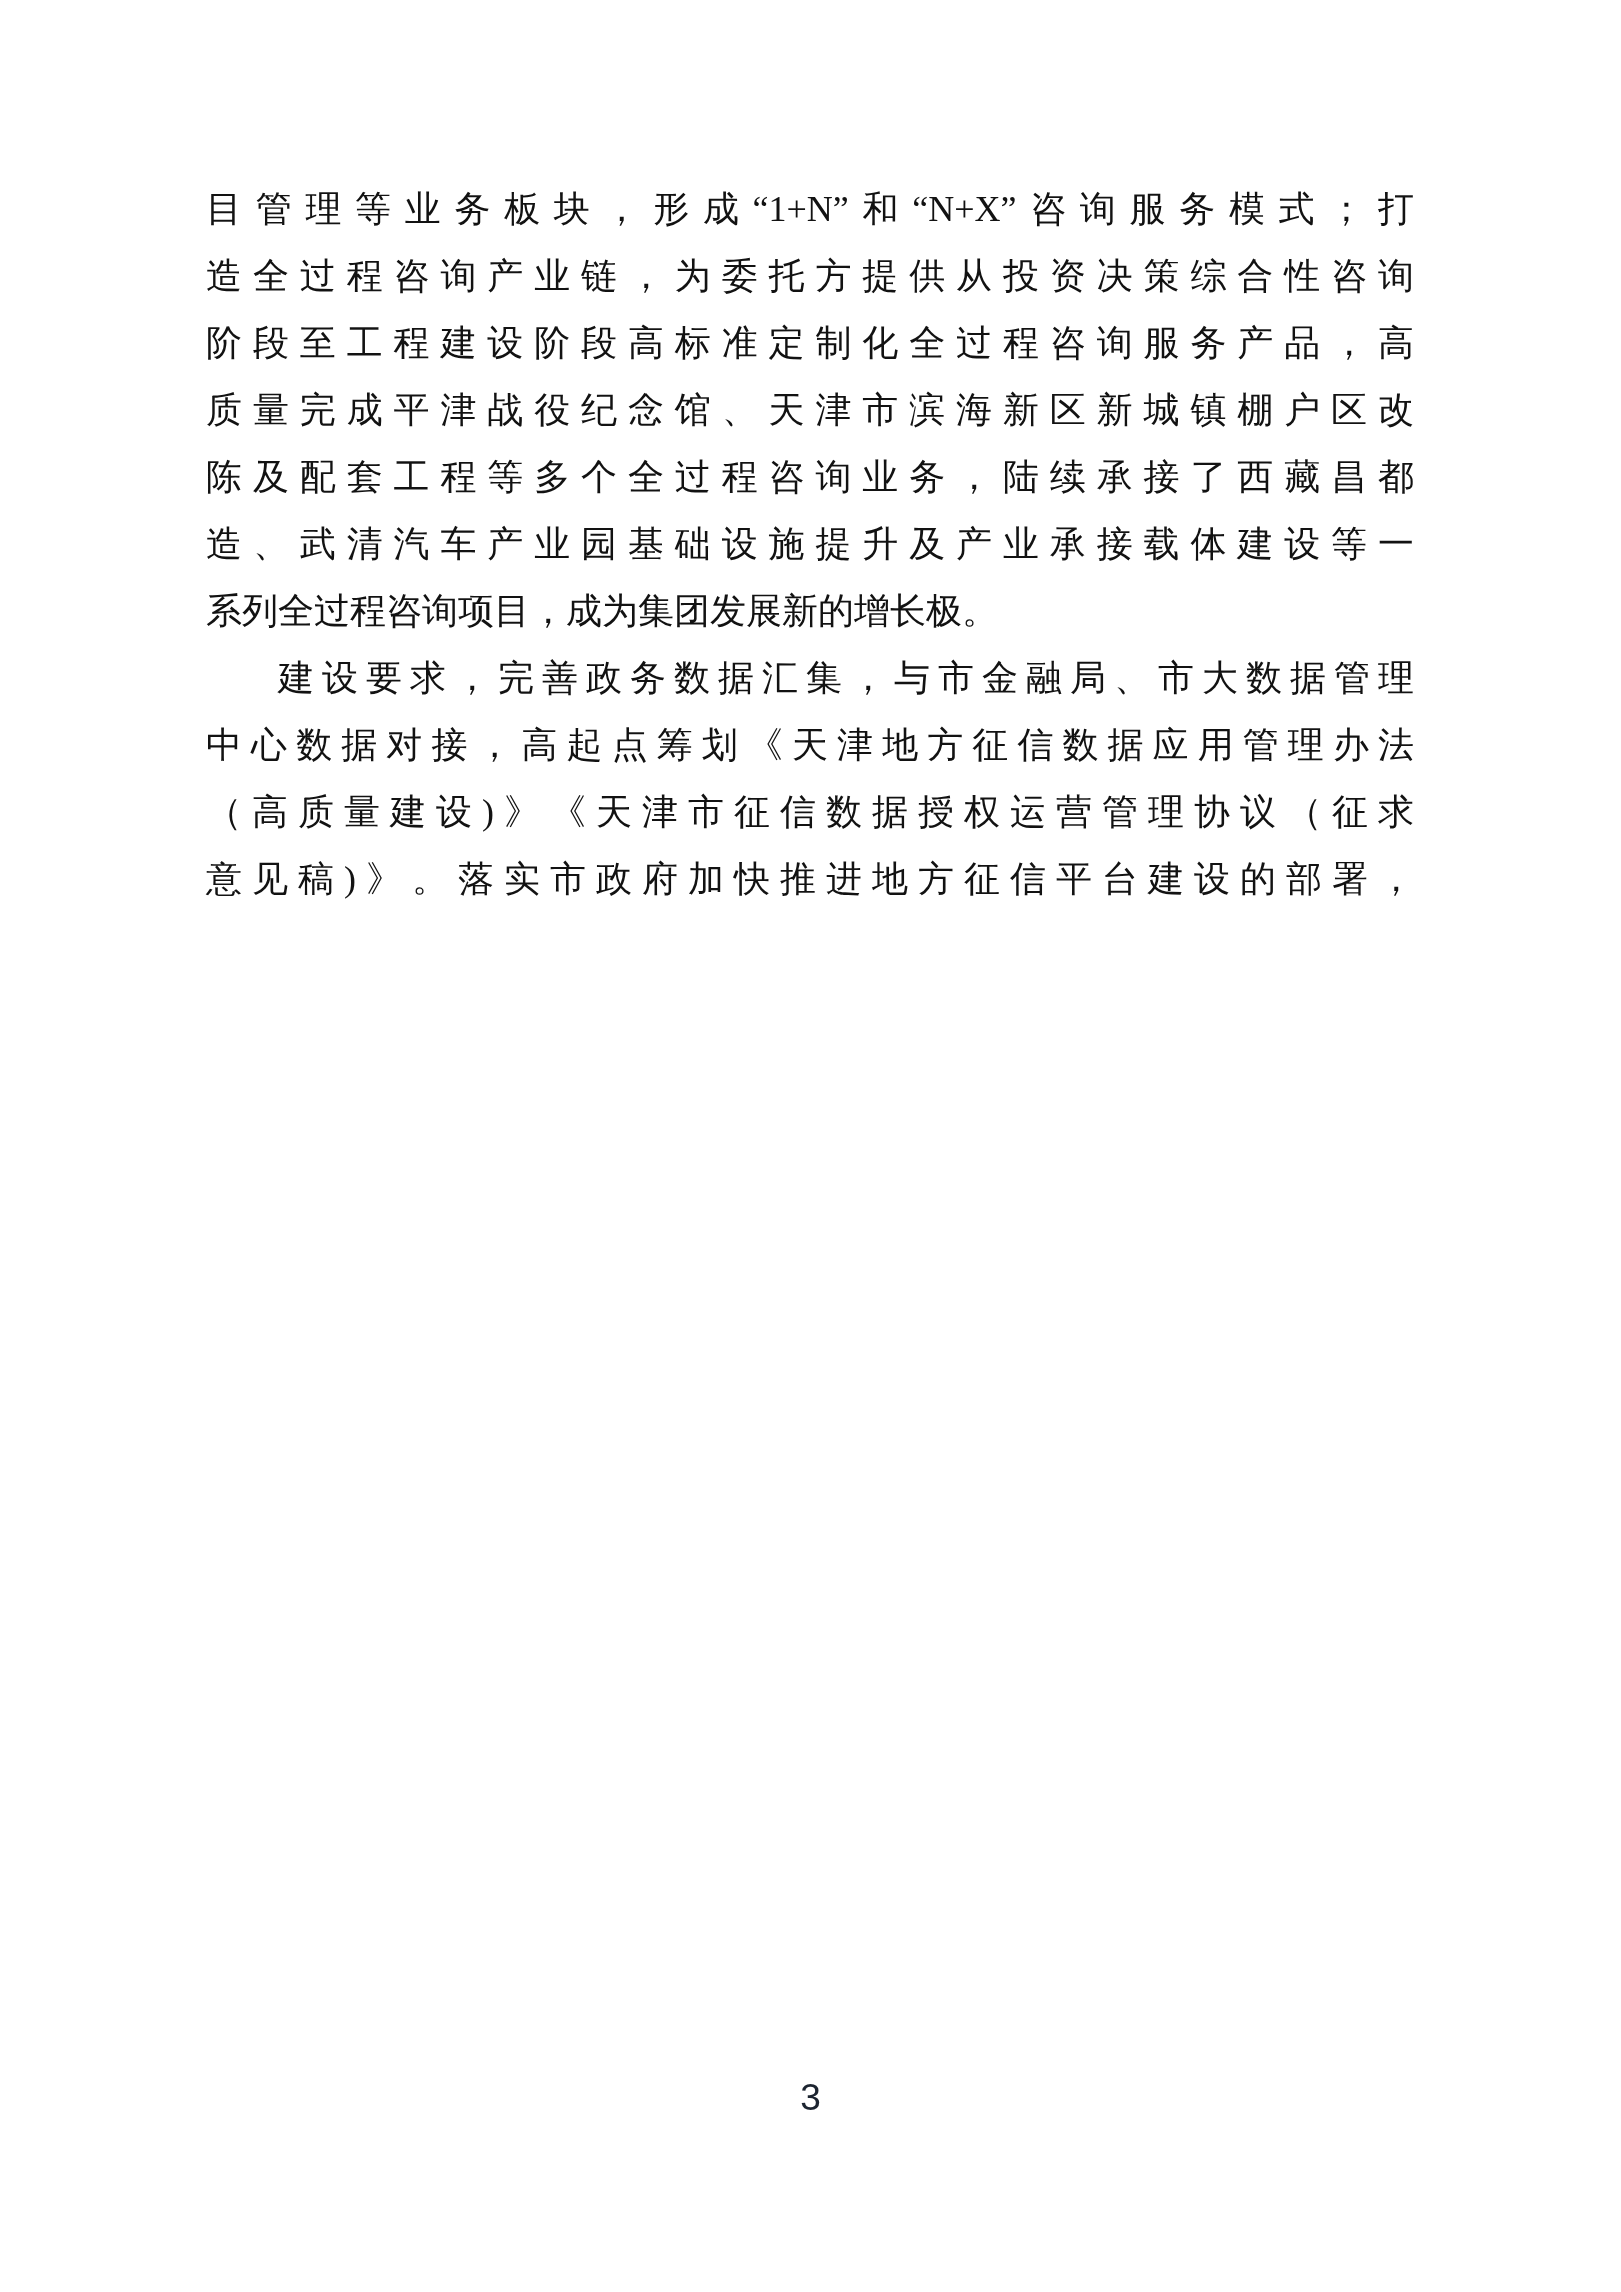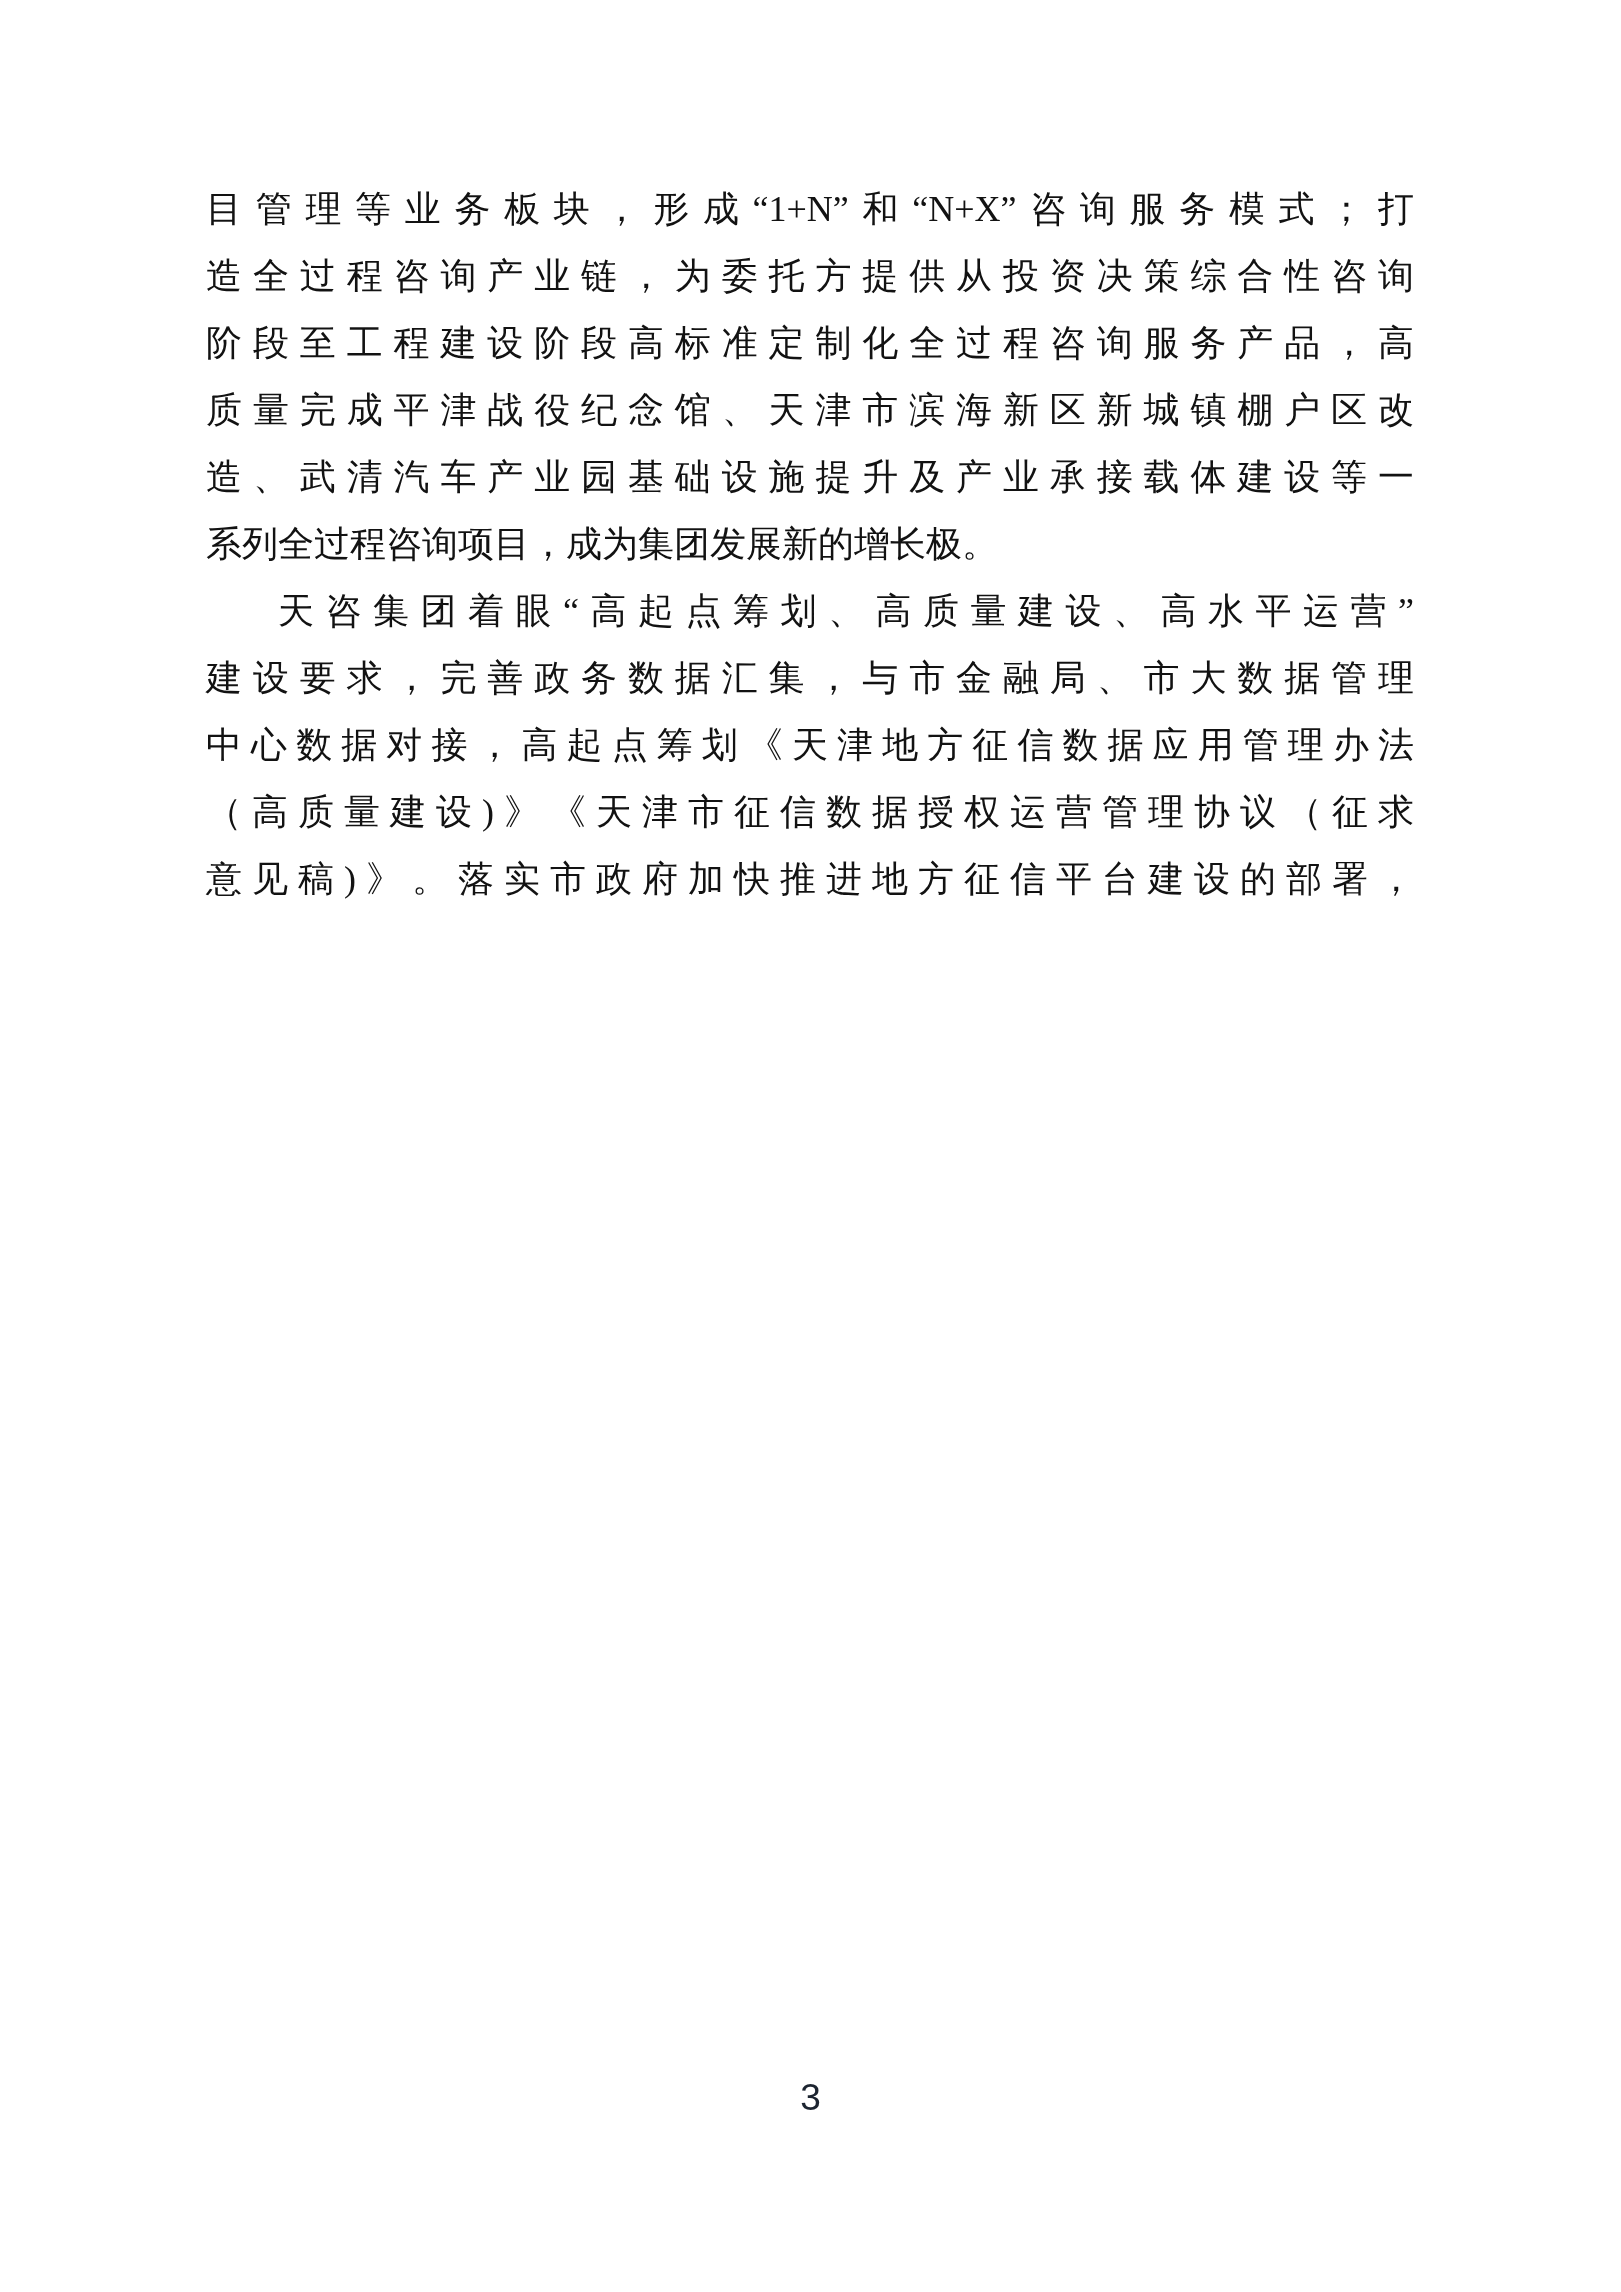--- a/index.html
+++ b/index.html
@@ -58,27 +58,27 @@
 </style>
 </head>
 <body>
 
 <div class="page-inner">
   <div class="para">
       <div class="line">目管理等业务板块，形成“1+N”和“N+X”咨询服务模式；打</div>
       <div class="line">造全过程咨询产业链，为委托方提供从投资决策综合性咨询</div>
       <div class="line">阶段至工程建设阶段高标准定制化全过程咨询服务产品，高</div>
       <div class="line">质量完成平津战役纪念馆、天津市滨海新区新城镇棚户区改</div>
+      <div class="line">陈及配套工程等多个全过程咨询业务，陆续承接了西藏昌都</div>
       <div class="line">造、武清汽车产业园基础设施提升及产业承接载体建设等一</div>
       <div class="line line-end">系列全过程咨询项目，成为集团发展新的增长极。</div>
     </div>
 
 
   <div class="para indent-first">
-      <div class="line">天咨集团着眼“高起点筹划、高质量建设、高水平运营”</div>
       <div class="line">建设要求，完善政务数据汇集，与市金融局、市大数据管理</div>
       <div class="line">中心数据对接，高起点筹划《天津地方征信数据应用管理办法</div>
       <div class="line">（高质量建设)》《天津市征信数据授权运营管理协议（征求</div>
       <div class="line">意见稿)》。落实市政府加快推进地方征信平台建设的部署，</div>
     </div>
 </div>
 
 <div class="page-number">3</div>
 
 

